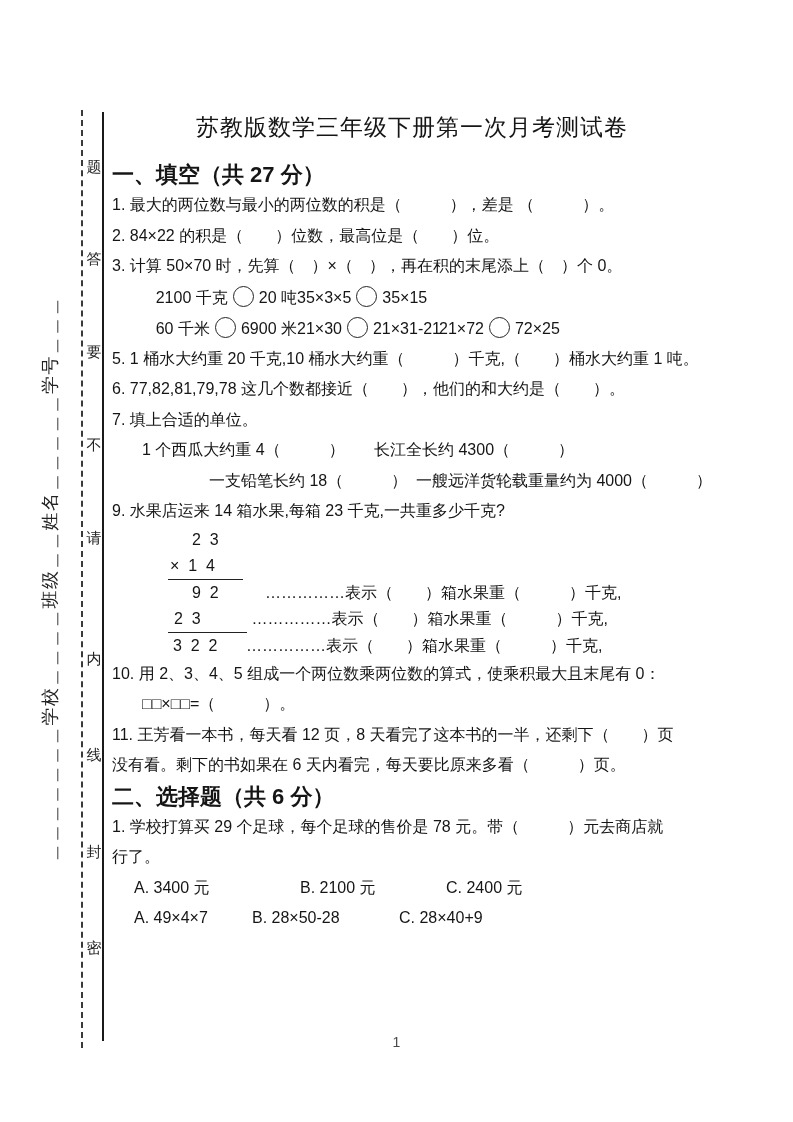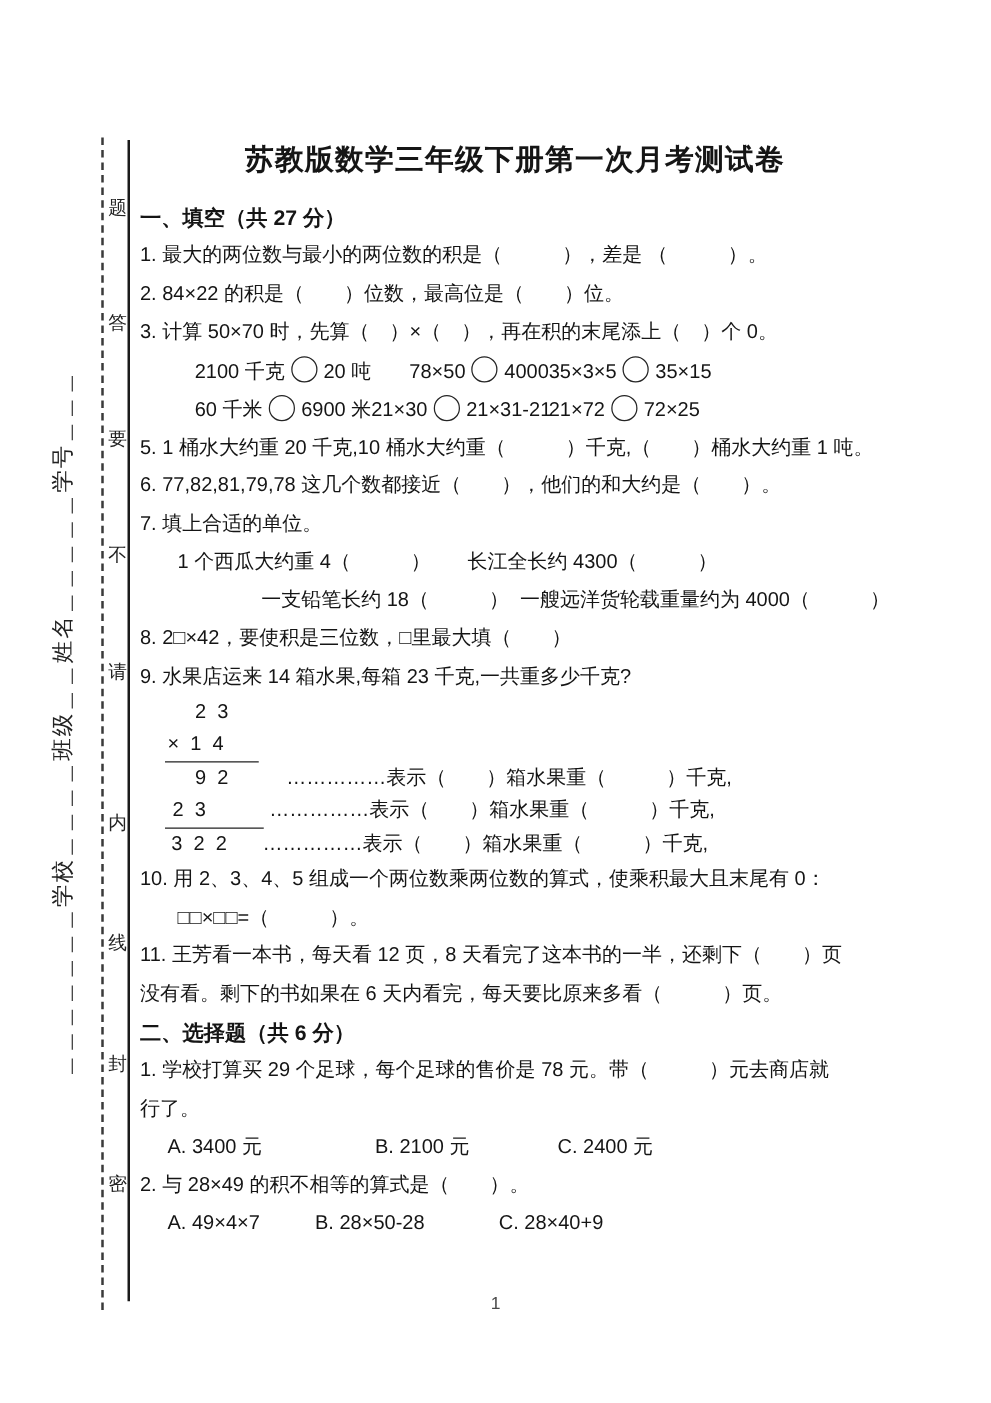--- a/index.html
+++ b/index.html
@@ -6,38 +6,38 @@
   .page{position:relative;width:793px;height:1122px;background:#ffffff;overflow:hidden;
         font-family:"Liberation Sans","DejaVu Sans",sans-serif;color:#151515;}
   
   .dashed-line{position:absolute;left:81px;top:110px;height:938px;width:0;border-left:2px dashed #3a3a3a;}
   .solid-line{position:absolute;left:102px;top:112px;height:929px;width:0;border-left:2px solid #1a1a1a;}
   .seal-char{position:absolute;left:84px;width:20px;text-align:center;font-size:15px;color:#222;line-height:18px;}
   .margin-fields{position:absolute;left:38px;top:862px;width:575px;white-space:nowrap;
         transform:rotate(-90deg);transform-origin:0 0;font-size:18px;letter-spacing:1.5px;color:#222;}
   
   .content{position:absolute;left:112px;top:106px;width:600px;font-size:16px;}
-  .title{text-align:center;font-weight:bold;font-size:23px;letter-spacing:1px;margin:6px 0 16px 0;}
-  .heading{font-weight:bold;font-size:17px;line-height:31px;white-space:nowrap;}
+  .title{text-align:center;font-weight:normal;font-size:23px;letter-spacing:1px;margin:6px 0 16px 0;}
+  .heading{font-weight:bold;font-size:22px;line-height:31px;white-space:nowrap;}
   .q{margin:0;line-height:30.5px;white-space:nowrap;}
   
   .cmp-row{display:flex;padding-left:30px;line-height:31px;white-space:nowrap;}
   .cmp-cell{display:block;text-align:right;}
   .cmp-cell.w1{width:155px;}
   .cmp-cell.w2{width:142px;}
   .circle{display:inline-block;width:19px;height:19px;border:1.6px solid #242424;border-radius:50%;
           vertical-align:-4px;margin:0 5px;}
   
   .units-row{display:flex;padding-left:30px;line-height:30.5px;white-space:nowrap;}
   .units-row .u1{width:232px;}
   .units-row.second{padding-left:28px;justify-content:flex-end;}
   .units-row.second .u1{width:207px;}
   
   .mult{padding-left:20px;line-height:26px;}
-  .mline{white-space:pre;}
+  .mline{white-space:pre;margin-left:36px;}
   .mnum{display:inline-block;width:73px;white-space:pre;}
   .mnum.u{border-bottom:1.6px solid #222;}
   .p24{padding-left:24px;}
   .p6{padding-left:6px;}
   .p5{padding-left:5px;}
   .p2{padding-left:2px;}
   .mrest{white-space:pre;}
   
   .opts{display:flex;padding-left:22px;line-height:30.5px;white-space:nowrap;}
   .opts.o1 .opt:nth-child(1){width:166px;}
@@ -69,21 +69,20 @@
   <div class="content">
     <div class="title">苏教版数学三年级下册第一次月考测试卷</div>
 
     <div class="heading">一、填空（共 27 分）</div>
     <p class="q">1. 最大的两位数与最小的两位数的积是（　　　），差是 （　　　）。</p>
     <p class="q">2. 84×22 的积是（　　）位数，最高位是（　　）位。</p>
     <p class="q">3. 计算 50×70 时，先算（　）×（　），再在积的末尾添上（　）个 0。</p>
 
     <div class="cmp-row">
       <span class="cmp-cell w1"><span>2100 千克</span><span class="circle"></span><span>20 吨</span></span>
-      <span class="cmp-cell w2"><span>78×50</span><span class="circle"></span><span>4000</span></span>
       <span class="cmp-cell"><span>35×3×5</span><span class="circle"></span><span>35×15</span></span>
     </div>
     <div class="cmp-row">
       <span class="cmp-cell w1"><span>60 千米</span><span class="circle"></span><span>6900 米</span></span>
       <span class="cmp-cell w2"><span>21×30</span><span class="circle"></span><span>21×31-21</span></span>
       <span class="cmp-cell"><span>21×72</span><span class="circle"></span><span>72×25</span></span>
     </div>
 
     <p class="q">5. 1 桶水大约重 20 千克,10 桶水大约重（　　　）千克,（　　）桶水大约重 1 吨。</p>
     <p class="q">6. 77,82,81,79,78 这几个数都接近（　　），他们的和大约是（　　）。</p>
@@ -91,21 +90,20 @@
 
     <div class="units-row">
       <span class="u1">1 个西瓜大约重 4（　　　）</span>
       <span>长江全长约 4300（　　　）</span>
     </div>
     <div class="units-row second">
       <span class="u1">一支铅笔长约 18（　　　）</span>
       <span>一艘远洋货轮载重量约为 4000（　　　）</span>
     </div>
 
-    <p class="q">8. 2□×42，要使积是三位数，□里最大填（　　）</p>
     <p class="q">9. 水果店运来 14 箱水果,每箱 23 千克,一共重多少千克?</p>
 
     <div class="mult">
       <div class="mline"><span class="mnum p24">2  3</span></div>
       <div class="mline"><span class="mnum u p2">×  1  4</span></div>
       <div class="mline"><span class="mnum p24">9  2</span><span class="mrest">……………表示（　　）箱水果重（　　　）千克,</span></div>
       <div class="mline"><span class="mnum u p6">2  3</span><span class="mrest"> ……………表示（　　）箱水果重（　　　）千克,</span></div>
       <div class="mline"><span class="mnum p5">3  2  2</span><span class="mrest">……………表示（　　）箱水果重（　　　）千克,</span></div>
     </div>
 
@@ -115,21 +113,20 @@
     <p class="q">没有看。剩下的书如果在 6 天内看完，每天要比原来多看（　　　）页。</p>
 
     <div class="heading">二、选择题（共 6 分）</div>
     <p class="q">1. 学校打算买 29 个足球，每个足球的售价是 78 元。带（　　　）元去商店就</p>
     <p class="q">行了。</p>
     <div class="opts o1">
       <span class="opt">A. 3400 元</span>
       <span class="opt">B. 2100 元</span>
       <span class="opt">C. 2400 元</span>
     </div>
-    <p class="q">2. 与 28×49 的积不相等的算式是（　　）。</p>
     <div class="opts o2">
       <span class="opt">A. 49×4×7</span>
       <span class="opt">B. 28×50-28</span>
       <span class="opt">C. 28×40+9</span>
     </div>
   </div>
 
   <div class="page-num">1</div>
 </div>
 

